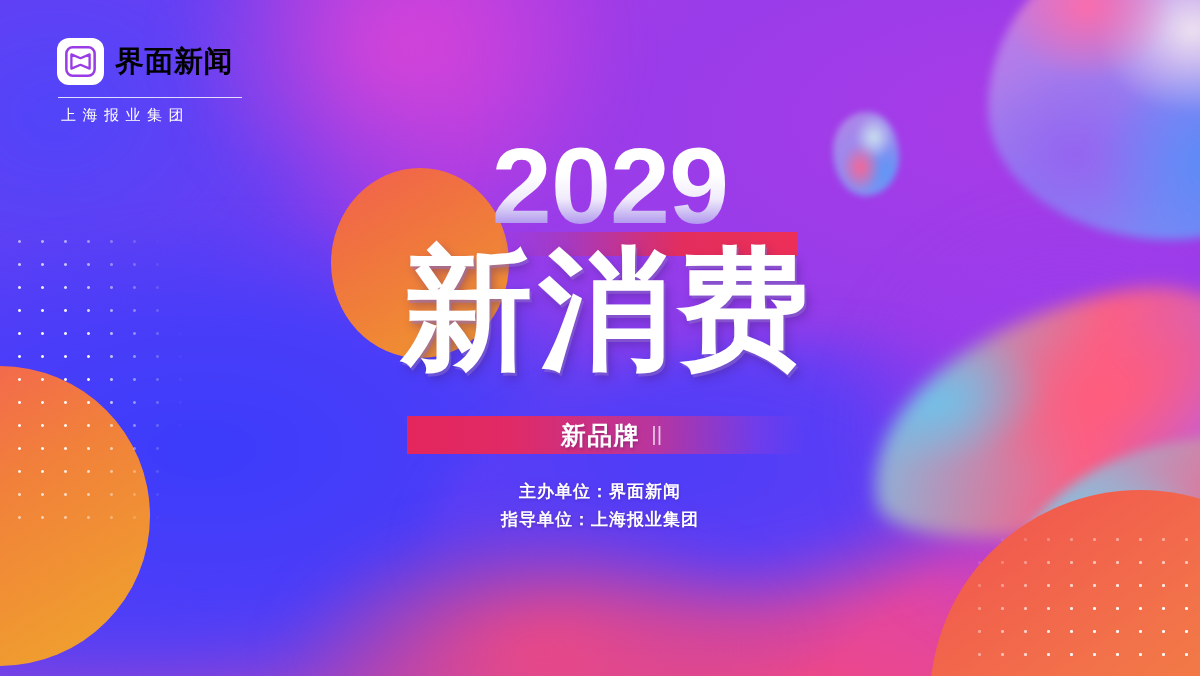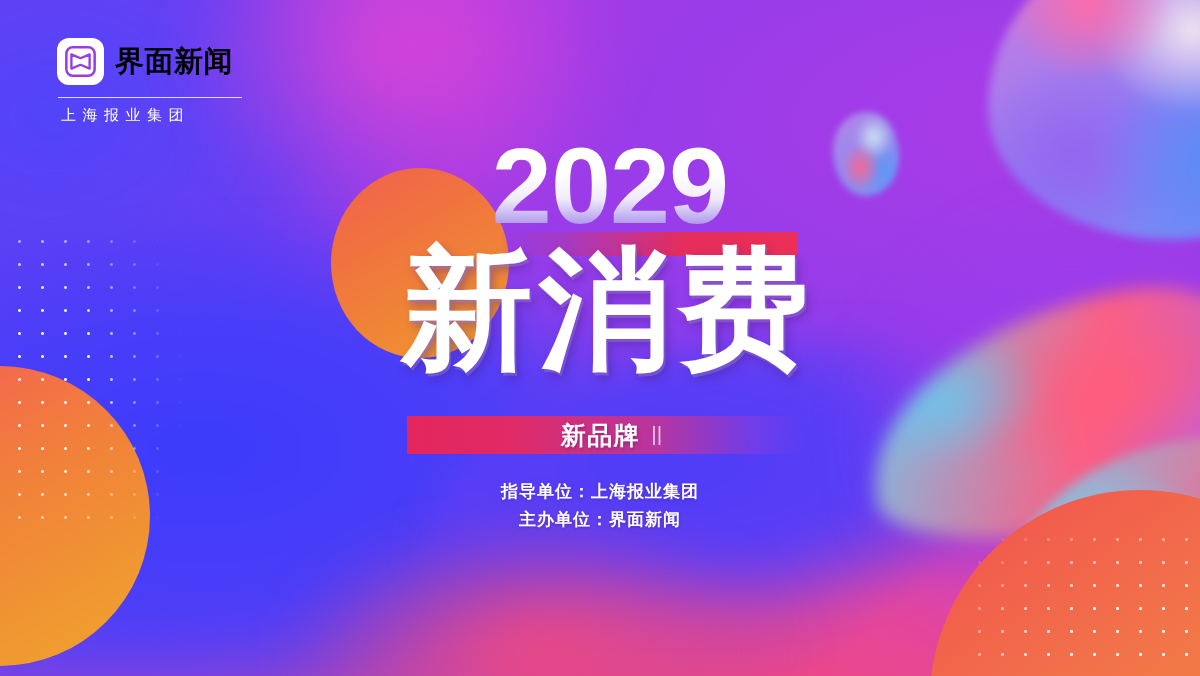--- a/index.html
+++ b/index.html
@@ -271,17 +271,17 @@
 
   <div class="title-main">新消费</div>
 
   <div class="sub-bar">
     <span class="word">新品牌</span>
     <span class="sep">|</span>
     <span class="sep">|</span>
   </div>
 
   <div class="credits">
+    <div>主办单位：界面新闻</div>
     <div>指导单位：上海报业集团</div>
-    <div>主办单位：界面新闻</div>
   </div>
 
 </div>
 
 </body></html>

